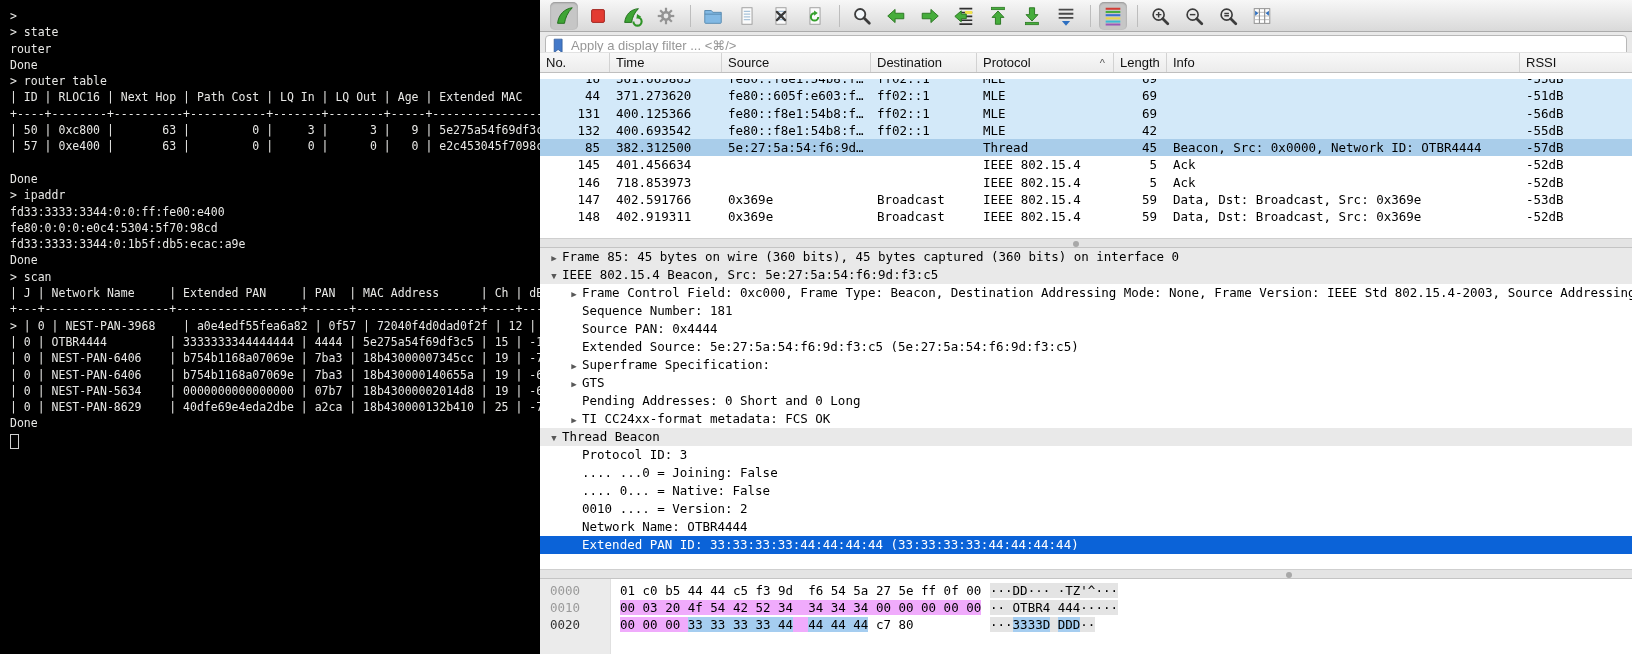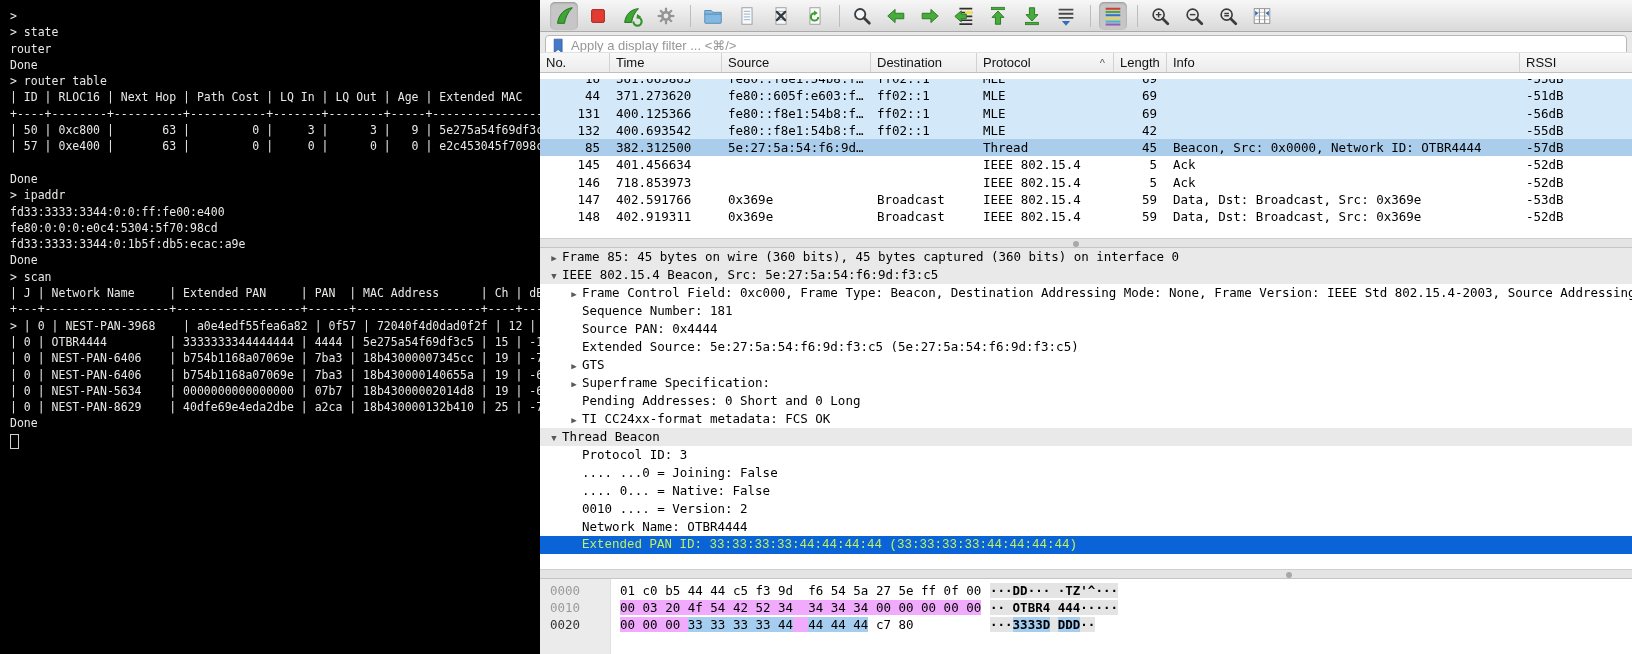--- a/index.html
+++ b/index.html
@@ -43,34 +43,34 @@
   .pcell.r{text-align:right;padding-right:10px;padding-left:0;}
   
   .splitbar{position:absolute;left:0;width:100%;height:10px;background:#e4e4e4;
     border-top:1px solid #cfcfcf;border-bottom:1px solid #c4c4c4;box-sizing:border-box;}
   .splitdot{position:absolute;top:2px;width:6px;height:6px;border-radius:50%;background:#a8a8a8;}
   
   #details{position:absolute;left:0;top:248px;width:100%;height:308px;background:#fff;overflow:hidden;}
   .drow{height:18px;line-height:18px;font:12.5px/18px "DejaVu Sans Mono",monospace;
     color:#000;white-space:pre;overflow:hidden;}
   .drow.shaded{background:#e9e9e9;}
-  .drow.dsel{background:#0b63d8;color:#bef264;font-family:Liberation Mono, monospace;}
+  .drow.dsel{background:#0b63d8;color:#ffffff;}
   .darrow{display:inline-block;width:16px;text-align:center;font-size:9px;color:#585858;}
   .drow.dsel .darrow{color:#fff;}
   .ind0{padding-left:6px;} .ind1{padding-left:26px;}
   
   #hexpane{position:absolute;left:0;top:579px;width:100%;height:89px;background:#fff;overflow:hidden;text-align:center;}
   #hexgutter{position:absolute;left:0;top:0;width:70px;height:100%;background:#ebebeb;
     border-right:1px solid #e0e0e0;}
   .hxrow{position:relative;height:17px;line-height:17px;font:12.5px/17px "DejaVu Sans Mono",monospace;}
   .hxrow:first-child{margin-top:3px;}
   .hxoff{position:absolute;left:10px;color:#9a9a9a;}
   .hxoff.dark{color:#333;}
   .hxbytes{position:absolute;left:80px;white-space:pre;}
-  .hxascii{position:absolute;left:450px;white-space:pre;font-weight:bold;}
+  .hxascii{position:absolute;left:450px;white-space:pre;}
   .sg-plain{background:transparent;} .sg-proto{background:#f0abfc;}
   .sg-sel{background:#a5cdf0;} .sg-gray{background:#e4e4e4;}
 </style>
 </head>
 <body>
 
 <div id="terminal">
   <pre id="term-pre">&gt;
 &gt; state
 router
@@ -377,22 +377,22 @@
     <div class="splitdot" style="left:533px"></div>
   </div>
 
   <div id="details">
       <div class="drow ind0 shaded"><span class="darrow">▶</span><span>Frame 85: 45 bytes on wire (360 bits), 45 bytes captured (360 bits) on interface 0</span></div>
       <div class="drow ind0 shaded"><span class="darrow">▼</span><span>IEEE 802.15.4 Beacon, Src: 5e:27:5a:54:f6:9d:f3:c5</span></div>
       <div class="drow ind1"><span class="darrow">▶</span><span>Frame Control Field: 0xc000, Frame Type: Beacon, Destination Addressing Mode: None, Frame Version: IEEE Std 802.15.4-2003, Source Addressing Mode: Long/64-bit</span></div>
       <div class="drow ind1"><span class="darrow"></span><span>Sequence Number: 181</span></div>
       <div class="drow ind1"><span class="darrow"></span><span>Source PAN: 0x4444</span></div>
       <div class="drow ind1"><span class="darrow"></span><span>Extended Source: 5e:27:5a:54:f6:9d:f3:c5 (5e:27:5a:54:f6:9d:f3:c5)</span></div>
+      <div class="drow ind1"><span class="darrow">▶</span><span>Superframe Specification:</span></div>
       <div class="drow ind1"><span class="darrow">▶</span><span>GTS</span></div>
-      <div class="drow ind1"><span class="darrow">▶</span><span>Superframe Specification:</span></div>
       <div class="drow ind1"><span class="darrow"></span><span>Pending Addresses: 0 Short and 0 Long</span></div>
       <div class="drow ind1"><span class="darrow">▶</span><span>TI CC24xx-format metadata: FCS OK</span></div>
       <div class="drow ind0 shaded"><span class="darrow">▼</span><span>Thread Beacon</span></div>
       <div class="drow ind1"><span class="darrow"></span><span>Protocol ID: 3</span></div>
       <div class="drow ind1"><span class="darrow"></span><span>.... ...0 = Joining: False</span></div>
       <div class="drow ind1"><span class="darrow"></span><span>.... 0... = Native: False</span></div>
       <div class="drow ind1"><span class="darrow"></span><span>0010 .... = Version: 2</span></div>
       <div class="drow ind1"><span class="darrow"></span><span>Network Name: OTBR4444</span></div>
       <div class="drow ind1 dsel"><span class="darrow"></span><span>Extended PAN ID: 33:33:33:33:44:44:44:44 (33:33:33:33:44:44:44:44)</span></div>
     </div>

